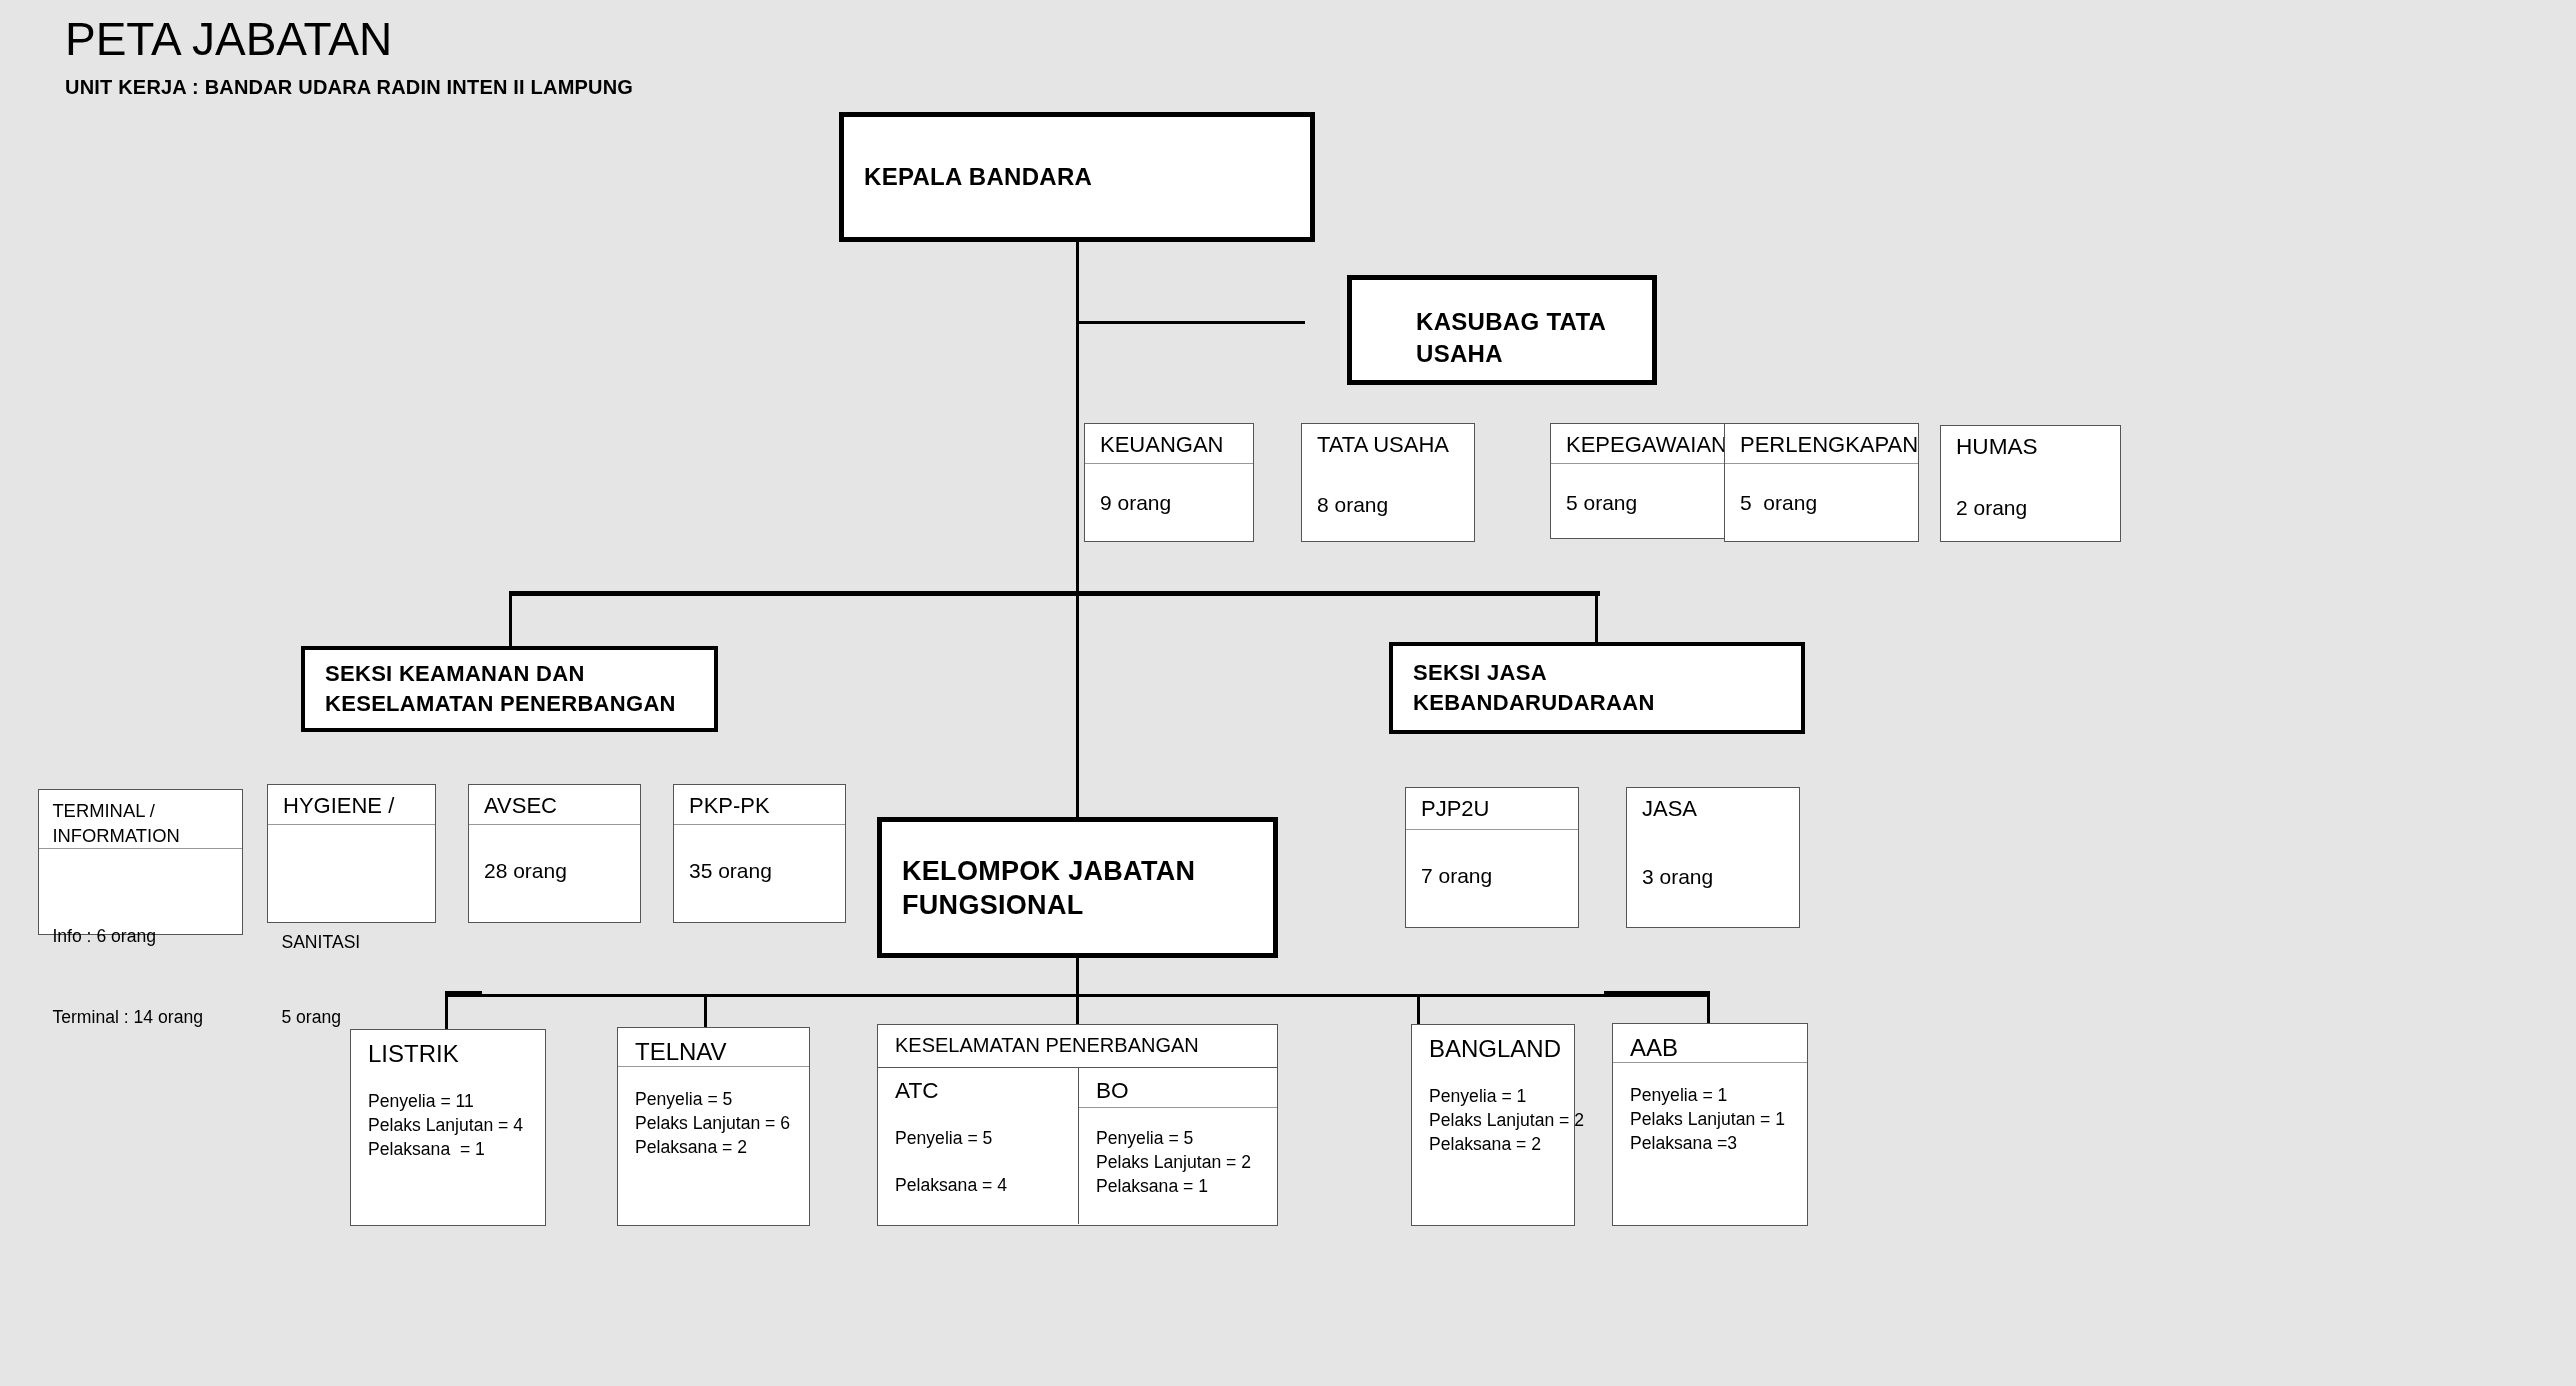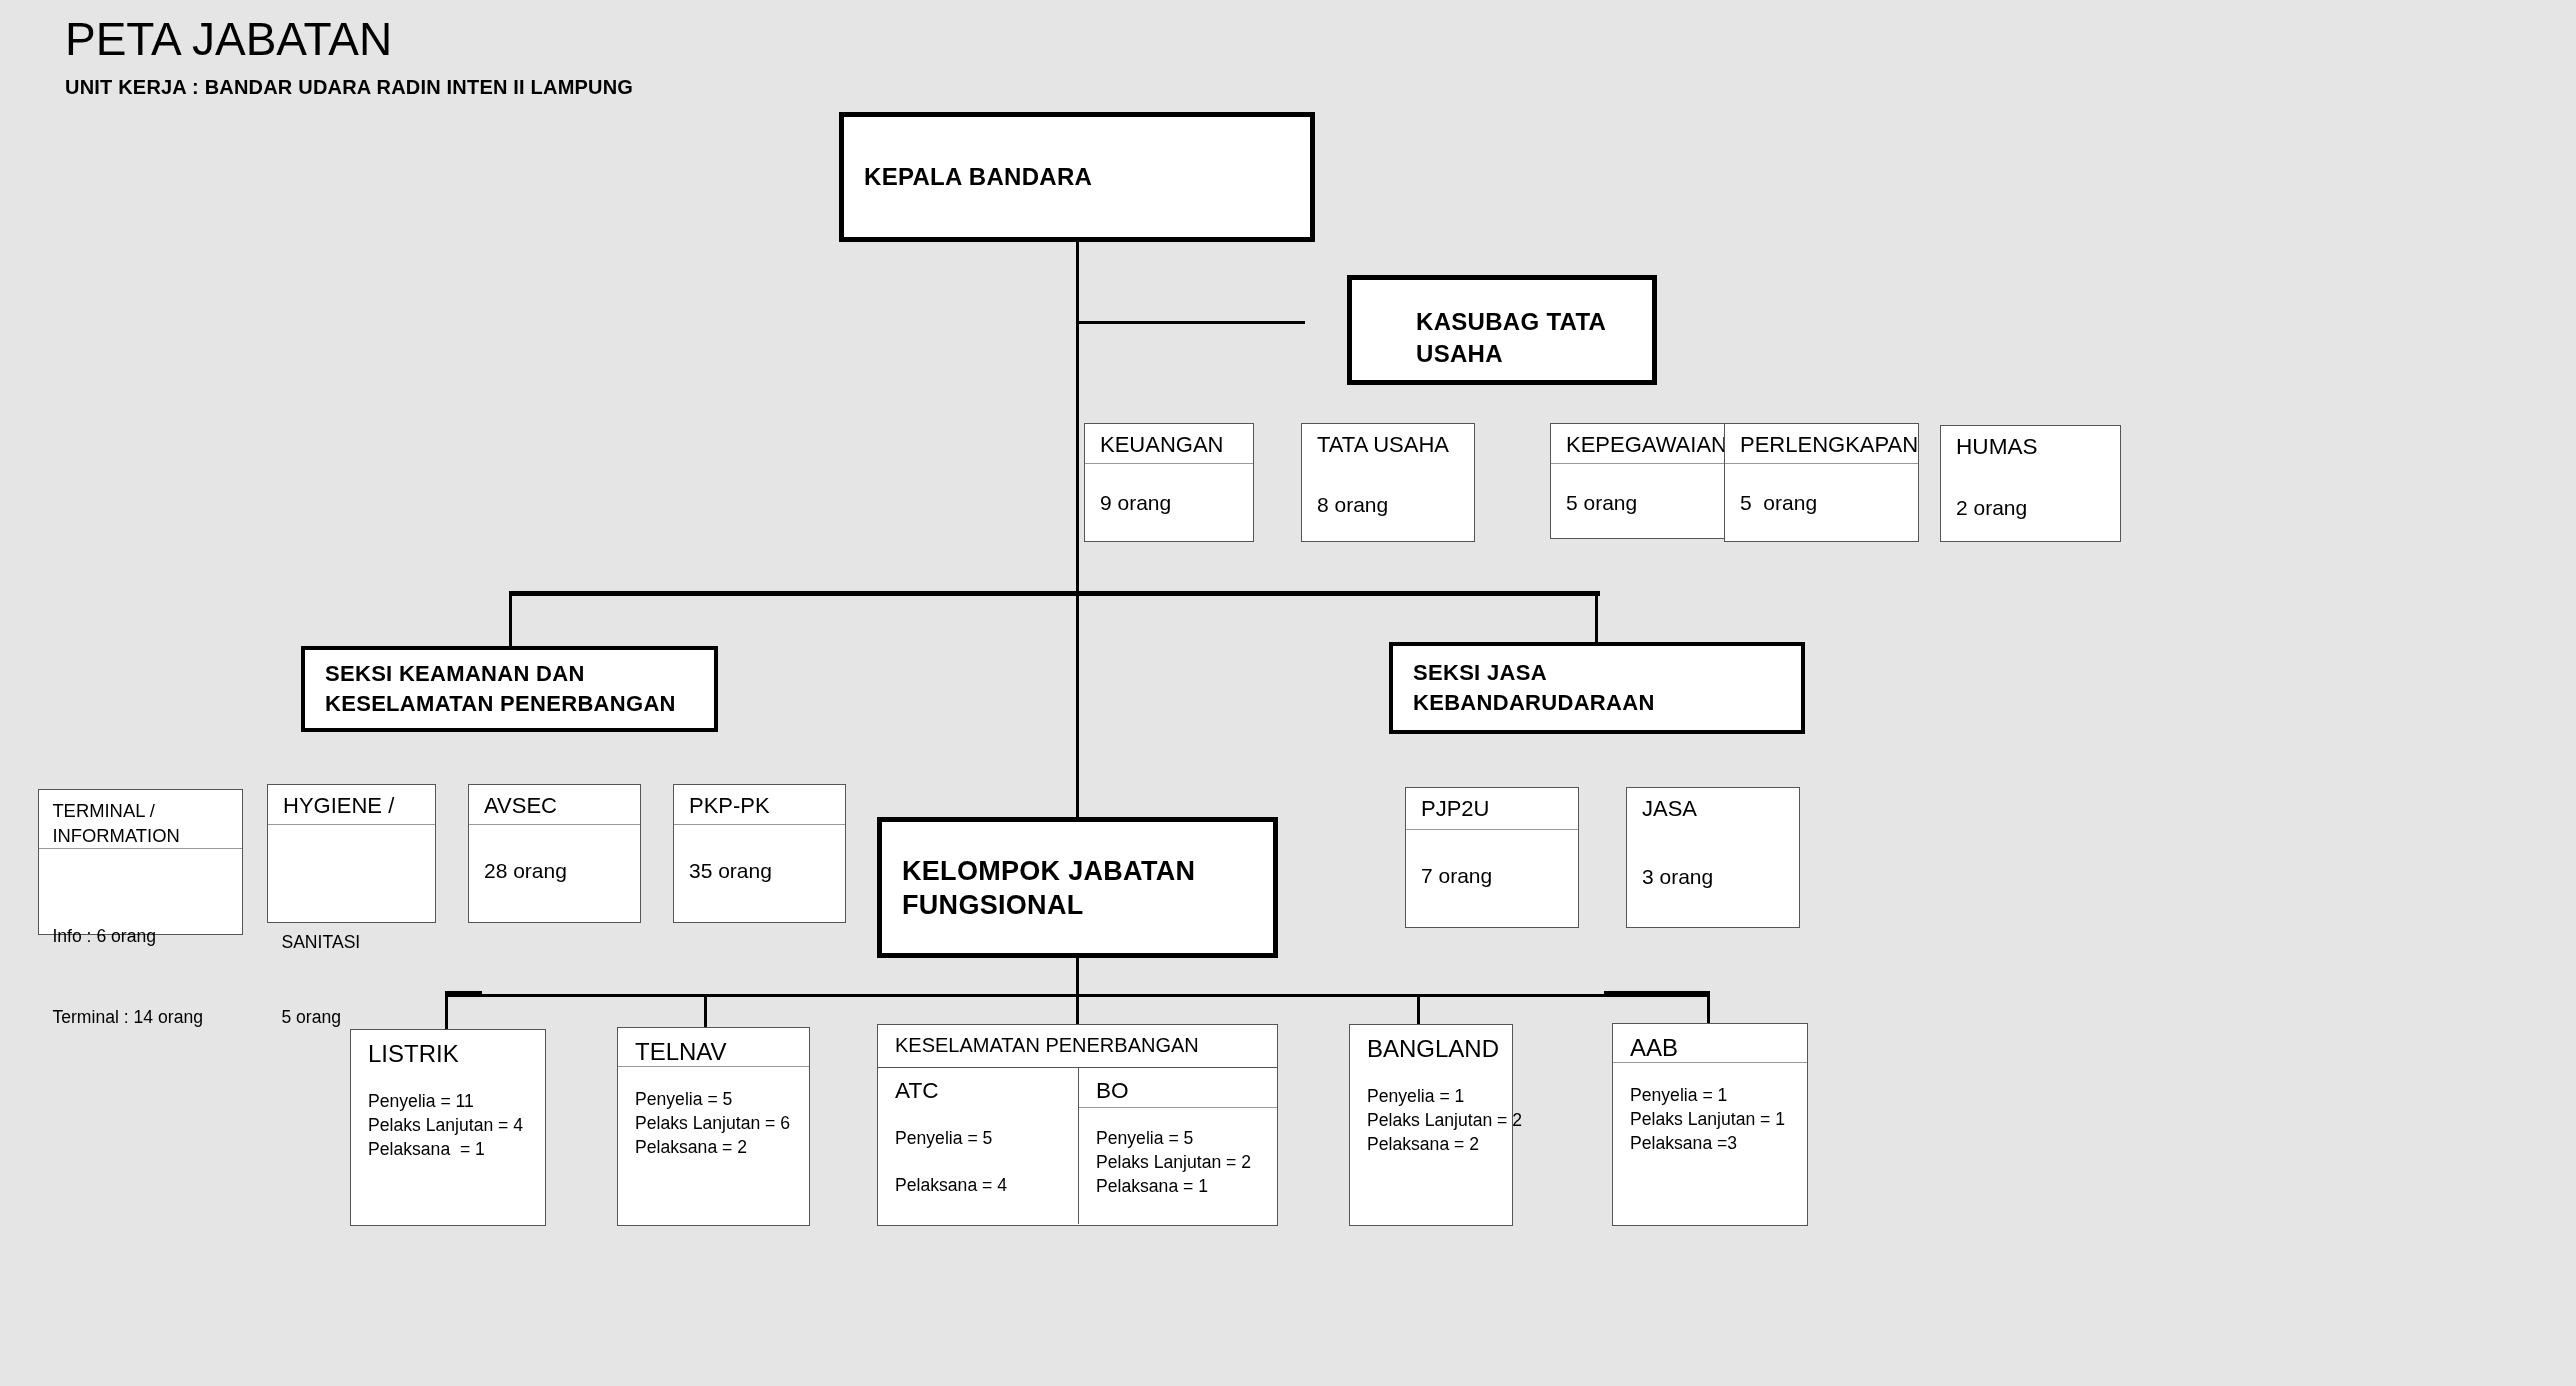--- a/index.html
+++ b/index.html
@@ -181,21 +181,21 @@
         <div class="k-title hasdiv">BO</div>
         <div class="k-body">
           <div>Penyelia = 5</div>
           <div>Pelaks Lanjutan = 2</div>
           <div>Pelaksana = 1</div>
         </div>
       </div>
     </div>
   </div>
 
-  <div class="box-thin" style="left:1349px;top:1024px;width:164px;height:202px;">
+  <div class="box-thin" style="left:1411px;top:1024px;width:164px;height:202px;">
     <div class="f-title">BANGLAND</div>
     <div class="f-body">
       <div>Penyelia = 1</div>
       <div>Pelaks Lanjutan = 2</div>
       <div>Pelaksana = 2</div>
     </div>
   </div>
 
   <div class="box-thin" style="left:1612px;top:1023px;width:196px;height:203px;">
     <div class="f-title hasdiv">AAB</div>

